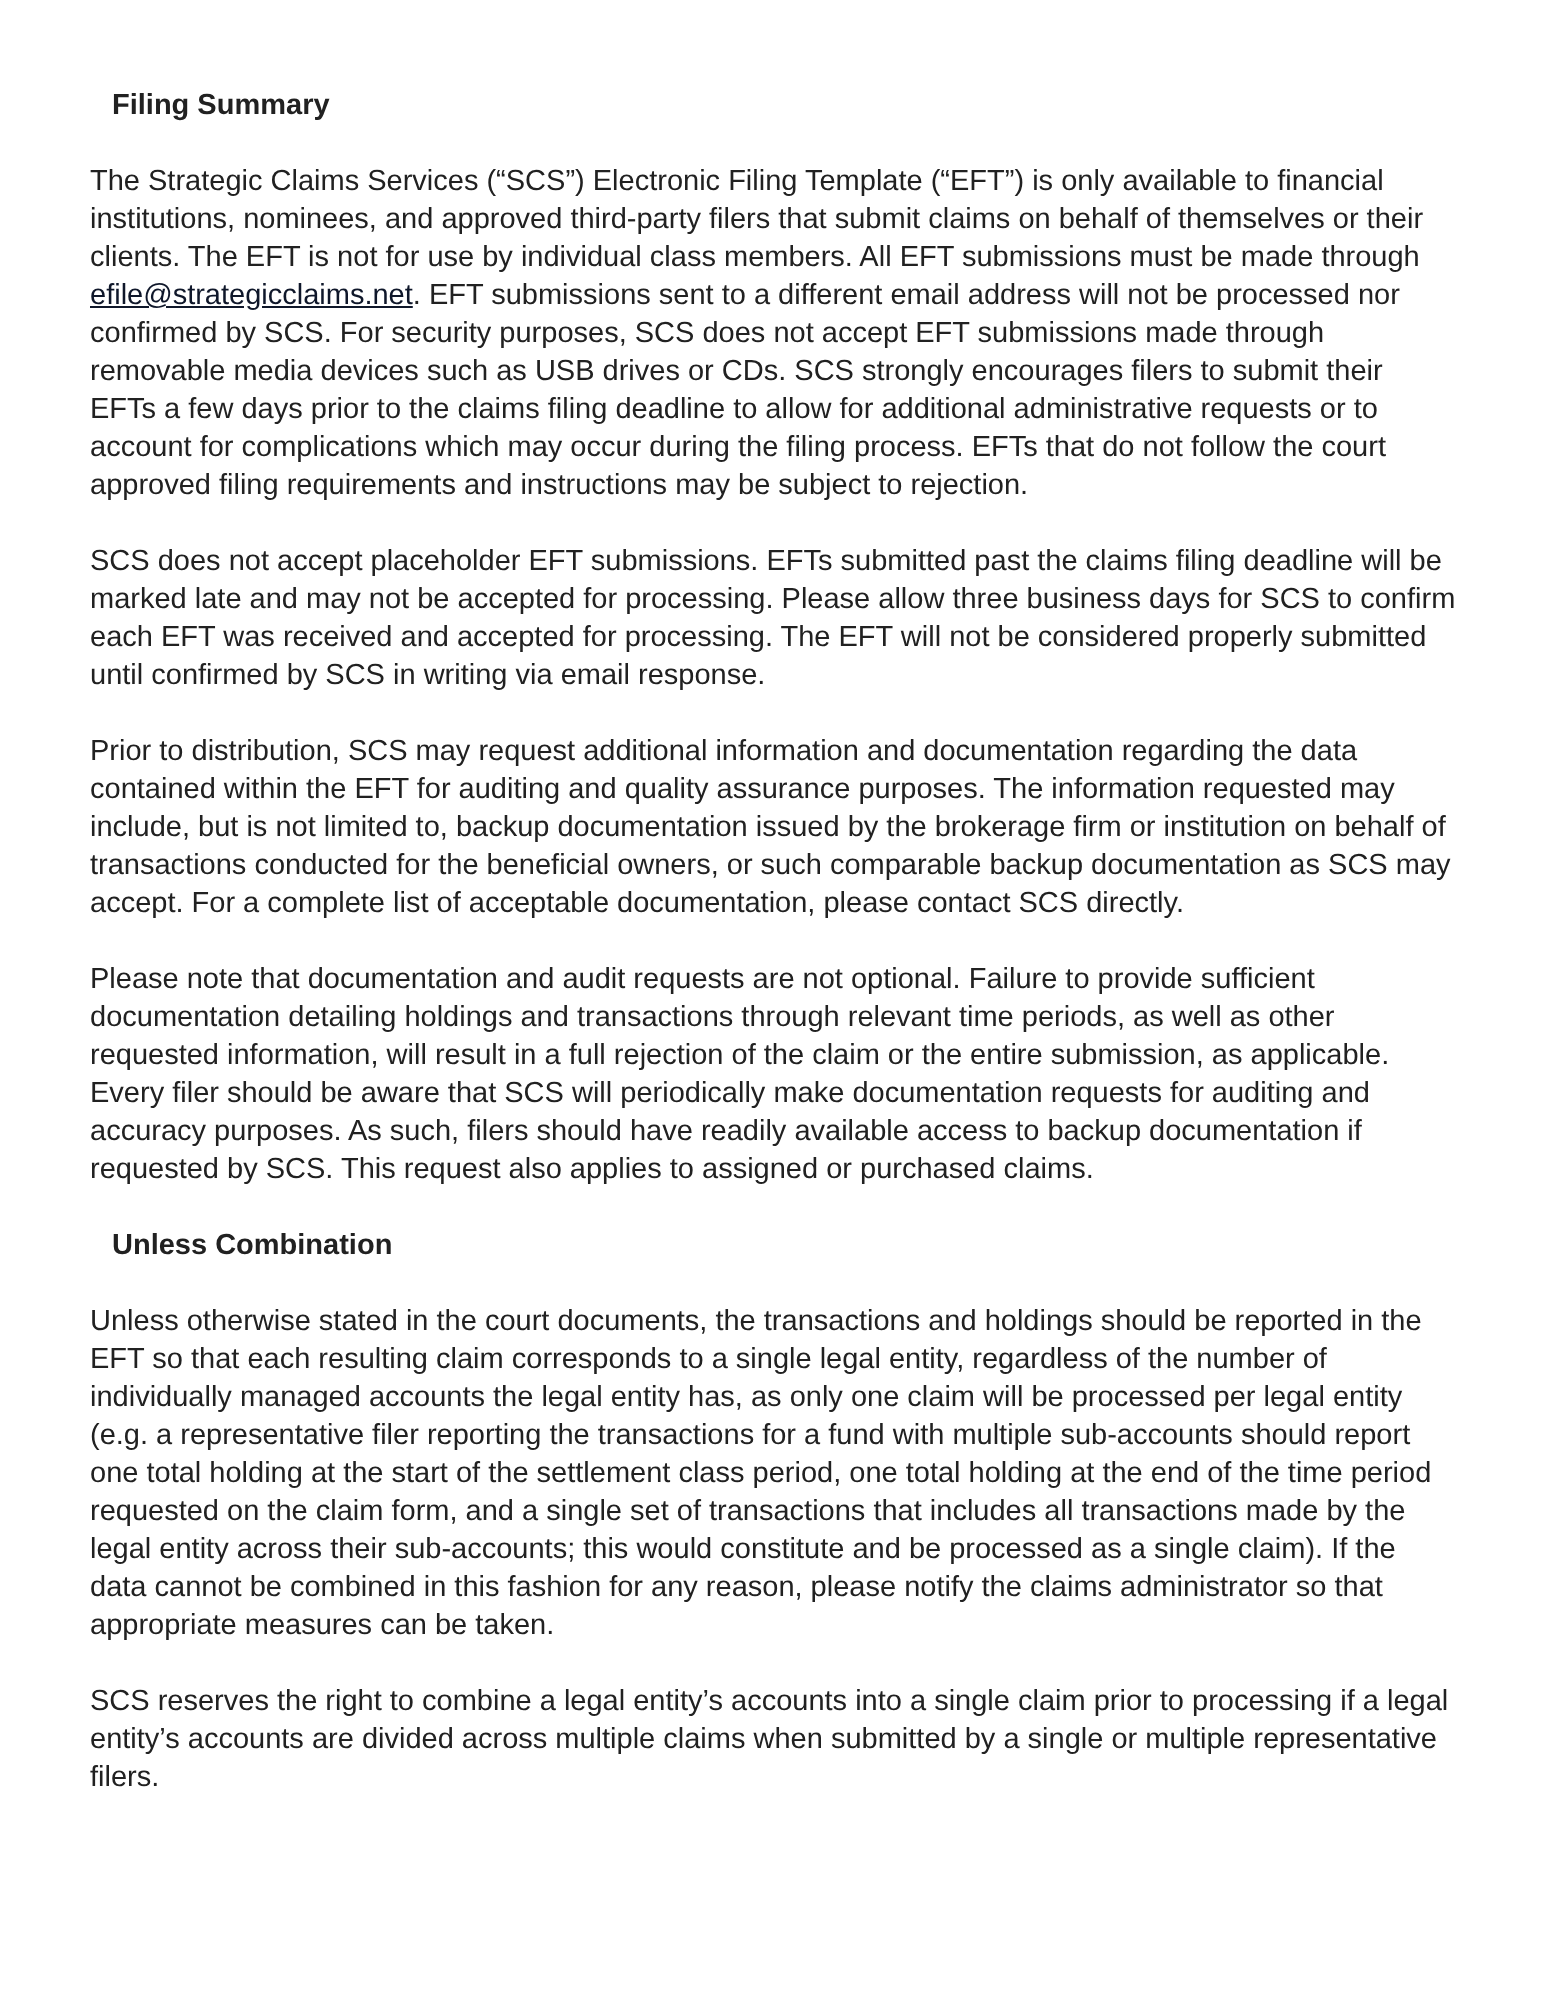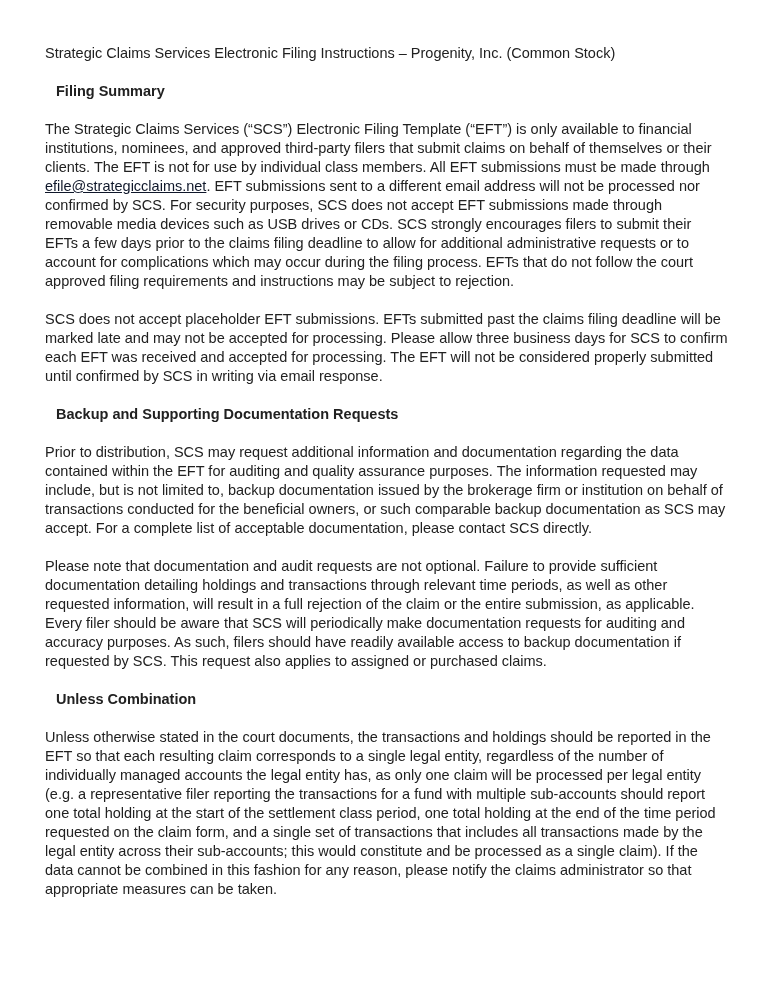--- a/index.html
+++ b/index.html
@@ -36,32 +36,31 @@
     color: #0f172a;
     text-decoration: underline;
     cursor: pointer;
   }
 </style>
 </head>
 <body>
 
 <div class="page">
 
-  <p class="doc-title">Strategic Claims Services Electronic Filing Instructions – Progenity, Inc. (Common Stock)</p>
 
   <p class="doc-heading">Filing Summary</p>
 
   <p class="doc-para"><span>The Strategic Claims Services (“SCS”) Electronic Filing Template (“EFT”) is only available to financial institutions, nominees, and approved third-party filers that submit claims on behalf of themselves or their clients. The EFT is not for use by individual class members. All EFT submissions must be made through </span><a class="email-link" href="#">efile@strategicclaims.net</a><span>. EFT submissions sent to a different email address will not be processed nor confirmed by SCS. For security purposes, SCS does not accept EFT submissions made through removable media devices such as USB drives or CDs. SCS strongly encourages filers to submit their EFTs a few days prior to the claims filing deadline to allow for additional administrative requests or to account for complications which may occur during the filing process. EFTs that do not follow the court approved filing requirements and instructions may be subject to rejection.</span></p>
 
   <p class="doc-para">SCS does not accept placeholder EFT submissions. EFTs submitted past the claims filing deadline will be marked late and may not be accepted for processing. Please allow three business days for SCS to confirm each EFT was received and accepted for processing. The EFT will not be considered properly submitted until confirmed by SCS in writing via email response.</p>
 
-  <p class="doc-heading">Backup and Supporting Documentation Requests</p>
 
   <p class="doc-para">Prior to distribution, SCS may request additional information and documentation regarding the data contained within the EFT for auditing and quality assurance purposes. The information requested may include, but is not limited to, backup documentation issued by the brokerage firm or institution on behalf of transactions conducted for the beneficial owners, or such comparable backup documentation as SCS may accept. For a complete list of acceptable documentation, please contact SCS directly.</p>
 
   <p class="doc-para">Please note that documentation and audit requests are not optional. Failure to provide sufficient documentation detailing holdings and transactions through relevant time periods, as well as other requested information, will result in a full rejection of the claim or the entire submission, as applicable. Every filer should be aware that SCS will periodically make documentation requests for auditing and accuracy purposes. As such, filers should have readily available access to backup documentation if requested by SCS. This request also applies to assigned or purchased claims.</p>
 
   <p class="doc-heading">Unless Combination</p>
 
   <p class="doc-para">Unless otherwise stated in the court documents, the transactions and holdings should be reported in the EFT so that each resulting claim corresponds to a single legal entity, regardless of the number of individually managed accounts the legal entity has, as only one claim will be processed per legal entity (e.g. a representative filer reporting the transactions for a fund with multiple sub-accounts should report one total holding at the start of the settlement class period, one total holding at the end of the time period requested on the claim form, and a single set of transactions that includes all transactions made by the legal entity across their sub-accounts; this would constitute and be processed as a single claim). If the data cannot be combined in this fashion for any reason, please notify the claims administrator so that appropriate measures can be taken.</p>
 
+  <p class="doc-para">SCS reserves the right to combine a legal entity’s accounts into a single claim prior to processing if a legal entity’s accounts are divided across multiple claims when submitted by a single or multiple representative filers.</p>
 
 </div>
 
 </body></html>

